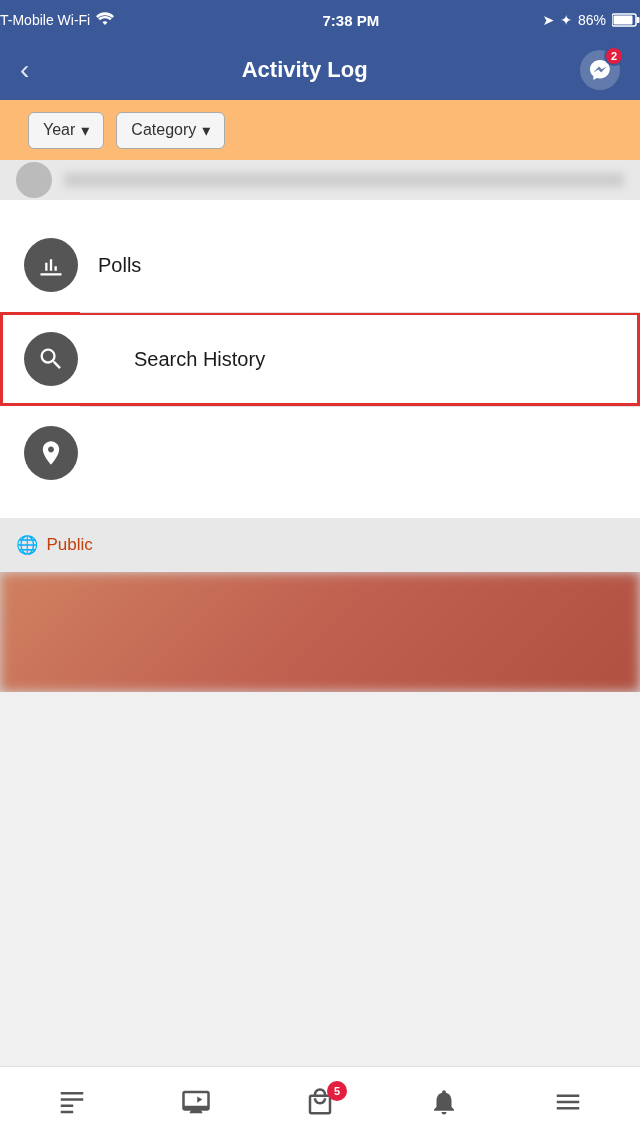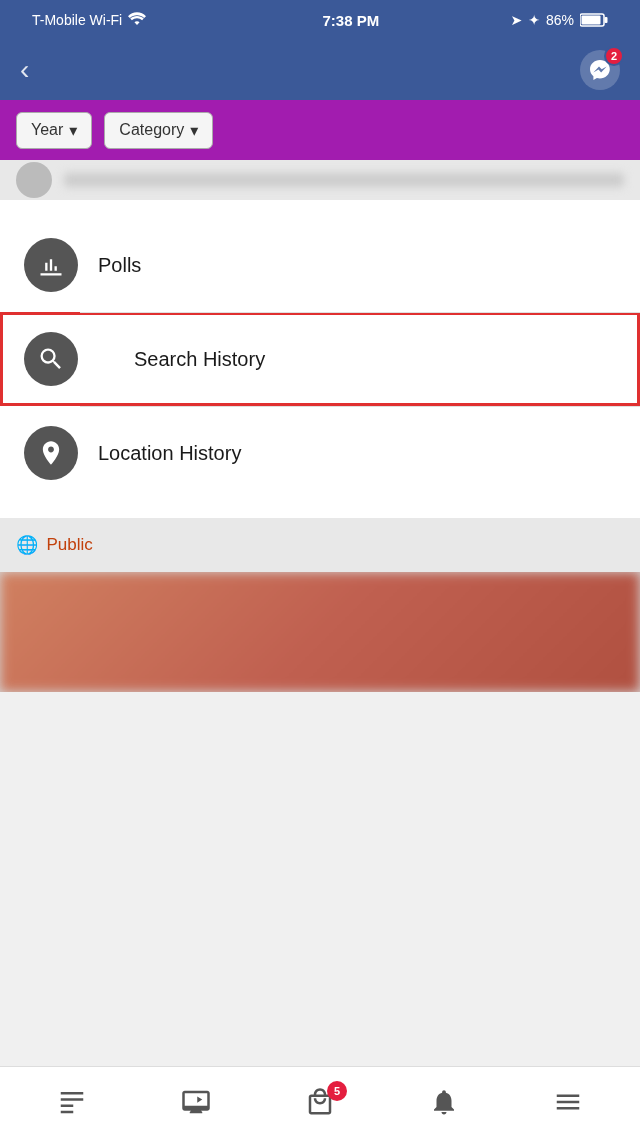--- a/index.html
+++ b/index.html
@@ -14,21 +14,21 @@
     }
 
     
     .status-bar {
       width: 100%;
       height: 40px;
       background: #3b5998;
       display: flex;
       align-items: center;
       justify-content: space-between;
-      padding: 0 32px;
+      padding: 0 0;
       color: white;
       font-size: 14px;
       font-weight: 500;
     }
     .status-left { display: flex; align-items: center; gap: 6px; }
     .status-center { font-size: 15px; font-weight: 600; margin-left: 45px; }
     .status-right { display: flex; align-items: center; gap: 6px; }
 
     
     .nav-bar {
@@ -76,24 +76,24 @@
       display: flex;
       align-items: center;
       justify-content: center;
       border: 2px solid #3b5998;
     }
 
     
     .filter-bar {
       width: 100%;
       height: 60px;
-      background: #a21caf;
-      display: flex;
-      align-items: center;
-      padding: 0 16px;
+      background: #fdba74;
+      display: flex;
+      align-items: center;
+      padding: 0 28px;
       gap: 12px;
     }
     .filter-btn {
       border: 1px solid #aaa;
       background: #f5f5f5;
       border-radius: 6px;
       padding: 8px 14px;
       font-size: 16px;
       color: #333;
       display: flex;
@@ -276,20 +276,21 @@
     <svg width="28" height="14" viewBox="0 0 28 14" fill="white">
       <rect x="0" y="1" width="24" height="12" rx="2" ry="2" fill="none" stroke="white" stroke-width="1.5"></rect>
       <rect x="24.5" y="4" width="3" height="6" rx="1" fill="white"></rect>
       <rect x="1.5" y="2.5" width="19" height="9" rx="1" fill="white"></rect>
     </svg>
   </div>
 </div>
 
 <div class="nav-bar">
   <span class="nav-back">‹</span>
+  <span class="nav-title">Activity Log</span>
   <div class="nav-messenger">
     <svg width="24" height="24" viewBox="0 0 24 24">
       <path d="M12 2C6.5 2 2 6.1 2 11.2c0 2.8 1.3 5.3 3.4 7v3.8l3.5-1.9c.9.2 1.9.4 2.9.4 5.5 0 10-4.1 10-9.2C22 6.1 17.5 2 12 2zm1.1 12.4l-2.6-2.8-5.1 2.8 5.6-5.9 2.7 2.8 5-2.8-5.6 5.9z"></path>
     </svg>
     <div class="badge">2</div>
   </div>
 </div>
 
 <div class="filter-bar">
   <button class="filter-btn">
@@ -327,21 +328,20 @@
     <span class="menu-label">Search History</span>
   </div>
 
 
   <div class="menu-item">
     <div class="icon-circle">
       <svg viewBox="0 0 24 24">
         <path d="M12 2C8.13 2 5 5.13 5 9c0 5.25 7 13 7 13s7-7.75 7-13c0-3.87-3.13-7-7-7zm0 9.5c-1.38 0-2.5-1.12-2.5-2.5s1.12-2.5 2.5-2.5 2.5 1.12 2.5 2.5-1.12 2.5-2.5 2.5z"></path>
       </svg>
     </div>
-    <span class="menu-label">Location History</span>
   </div>
 
 
 </div>
 
 <div class="bottom-blur">
   <span class="globe-icon">🌐</span>
   <span class="public-text">Public</span>
 </div>
 

